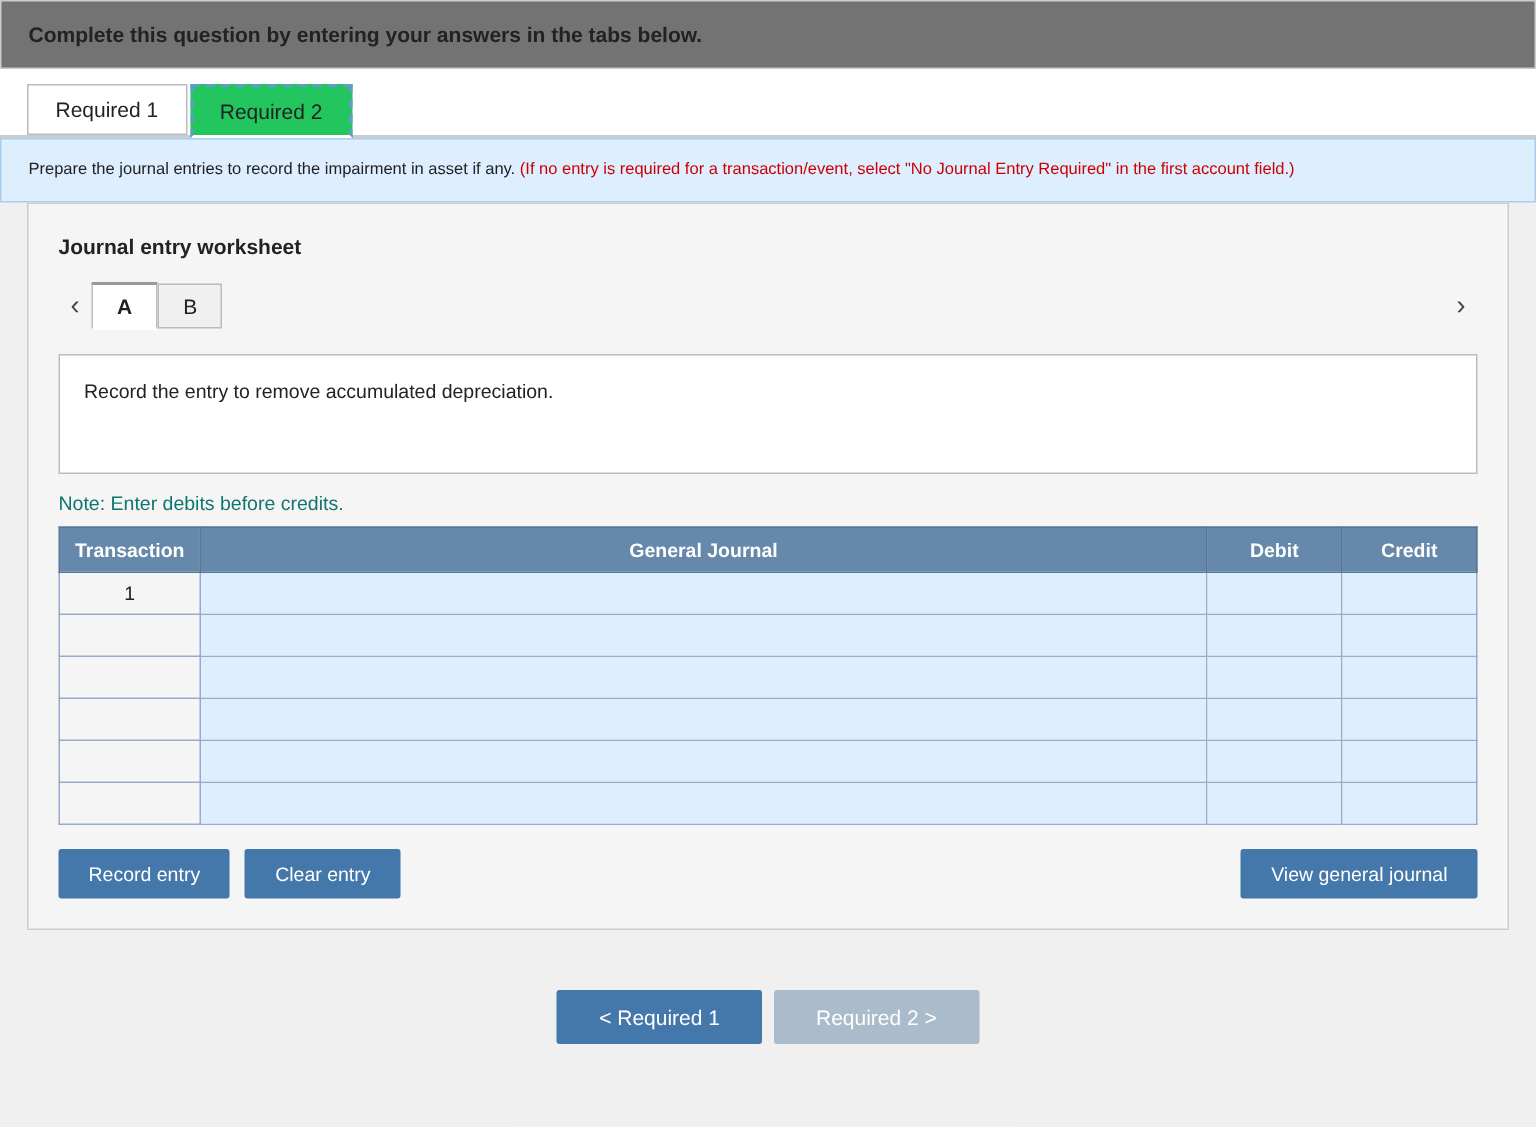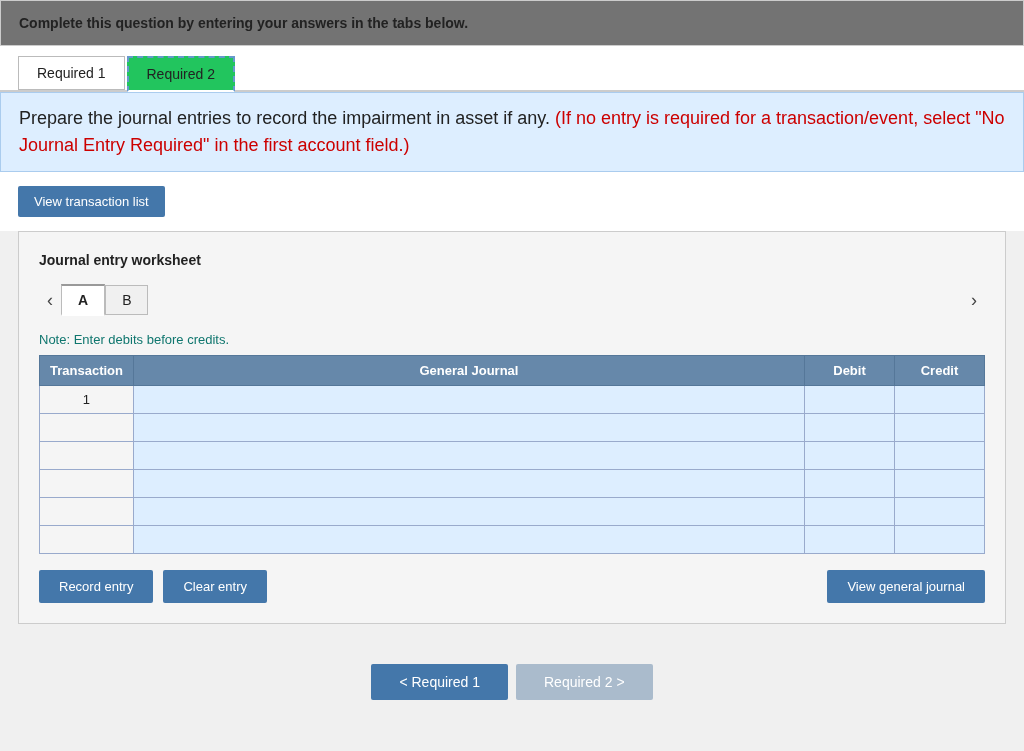--- a/index.html
+++ b/index.html
@@ -51,21 +51,21 @@
       margin-bottom: -2px;
       z-index: 1;
       text-align: center;
     }
 
     
     .blue-instruction {
       background: #ddeeff;
       border: 1px solid #aaccee;
       padding: 12px 18px;
-      font-size: 18px;
+      font-size: 11px;
       line-height: 1.5;
     }
 
     .blue-instruction .red-text {
       color: #cc0000;
     }
 
     
     .btn-section {
       padding: 14px 18px;
@@ -271,38 +271,38 @@
     <div class="tab active">
       <span>Required 2</span>
     </div>
   </div>
 
   <div class="blue-instruction">
     <span>Prepare the journal entries to record the impairment in asset if any.</span>
     <span class="red-text">(If no entry is required for a transaction/event, select "No Journal Entry Required" in the first account field.)</span>
   </div>
 
-  <div class="btn-section">
-    <button class="btn-view-transaction">View transaction list</button>
-  </div>
 
   <div class="worksheet-container">
     <div class="worksheet-title">Journal entry worksheet</div>
 
     <div class="sub-tabs-row">
       <button class="nav-arrow">‹</button>
       <div class="sub-tab active">
         <span>A</span>
       </div>
       <div class="sub-tab inactive">
         <span>B</span>
       </div>
       <button class="nav-arrow" style="margin-left:auto;">›</button>
     </div>
 
+    <div class="description-box">
+      <span>Record the entry to remove accumulated depreciation.</span>
+    </div>
 
     <div class="note-text">Note: Enter debits before credits.</div>
 
     <table class="journal-table">
       <thead>
         <tr>
           <th class="transaction-col">
             <span>Transaction</span>
           </th>
           <th class="general-journal-col">

